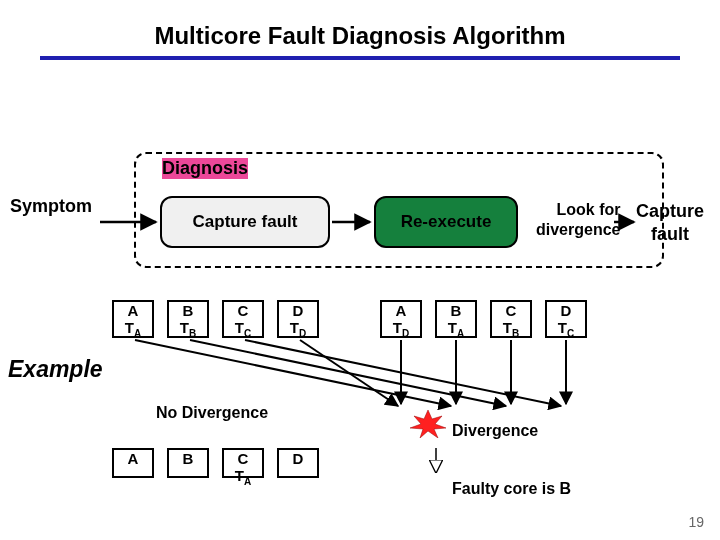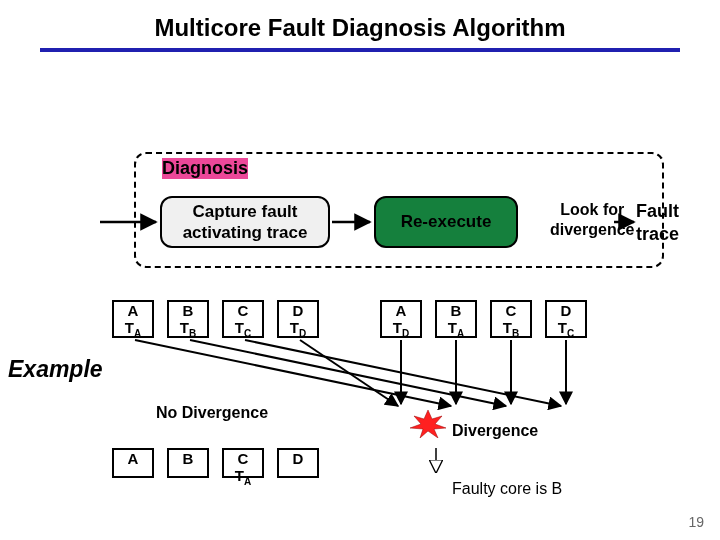--- a/index.html
+++ b/index.html
@@ -13,20 +13,21 @@
   }
   .title-wrap {
     padding: 14px 40px 6px 40px;
   }
   .title {
     font-size: 24px;
     font-weight: bold;
     text-align: center;
     padding-bottom: 6px;
     border-bottom: 4px solid #2020B0;
+    margin-top: 8px;
   }
   .diagnosis-box {
     position: absolute;
     left: 134px; top: 152px;
     width: 530px; height: 116px;
     border: 2px dashed #000;
     border-radius: 12px;
   }
   .diagnosis-label {
     position: absolute;
@@ -58,23 +59,23 @@
     background: #f0f0f0;
   }
   .reexec {
     position: absolute;
     left: 374px; top: 196px;
     width: 144px; height: 52px;
     background: #15803d;
   }
   .lookfor {
     position: absolute;
-    left: 550px; top: 200px;
-    font-size: 16px; font-weight: bold;
-    text-align: center;
+    left: 536px; top: 200px;
+    font-size: 16px; font-weight: bold;
+    text-align: right;
     line-height: 1.25;
   }
   .faulty {
     position: absolute;
     left: 636px; top: 200px;
     font-size: 18px; font-weight: bold;
     text-align: center;
     line-height: 1.25;
   }
   .example {
@@ -111,21 +112,21 @@
     font-size: 16px; font-weight: bold;
   }
   .div {
     position: absolute;
     left: 452px; top: 422px;
     font-size: 16px; font-weight: bold;
   }
   .faulty-is {
     position: absolute;
     left: 452px; top: 480px;
-    font-size: 16px; font-weight: normal;
+    font-size: 16px; font-weight: bold;
   }
   .slide-num {
     position: absolute;
     right: 16px; bottom: 10px;
     font-size: 14px; color: #666;
   }
   svg.overlay {
     position: absolute;
     left: 0; top: 0;
     width: 720px; height: 540px;
@@ -141,40 +142,40 @@
 <body>
 
 <div class="title-wrap">
   <div class="title">Multicore Fault Diagnosis Algorithm</div>
 </div>
 
 <div class="diagnosis-box"></div>
 <div class="diagnosis-label">Diagnosis</div>
 
 <div class="symptom">
+  <div>Symptom</div>
   <div style="height:14px"></div>
 </div>
 
 <div class="box capture">
   <div>Capture fault</div>
-  <div>activating trace</div>
 </div>
 
 <div class="box reexec">
   <div>Re-execute</div>
 </div>
 
 <div class="lookfor">
   <div>Look for</div>
   <div>divergence</div>
 </div>
 
 <div class="faulty">
-  <div>Fault</div>
-  <div>trace</div>
+  <div>Capture</div>
+  <div>fault</div>
 </div>
 
 <div class="example">Example</div>
 
 <div class="core-block a1">
   <div>A</div>
   <div><span>T</span><span class="sub">A</span></div>
 </div>
 <div class="core-block b1">
   <div>B</div>

